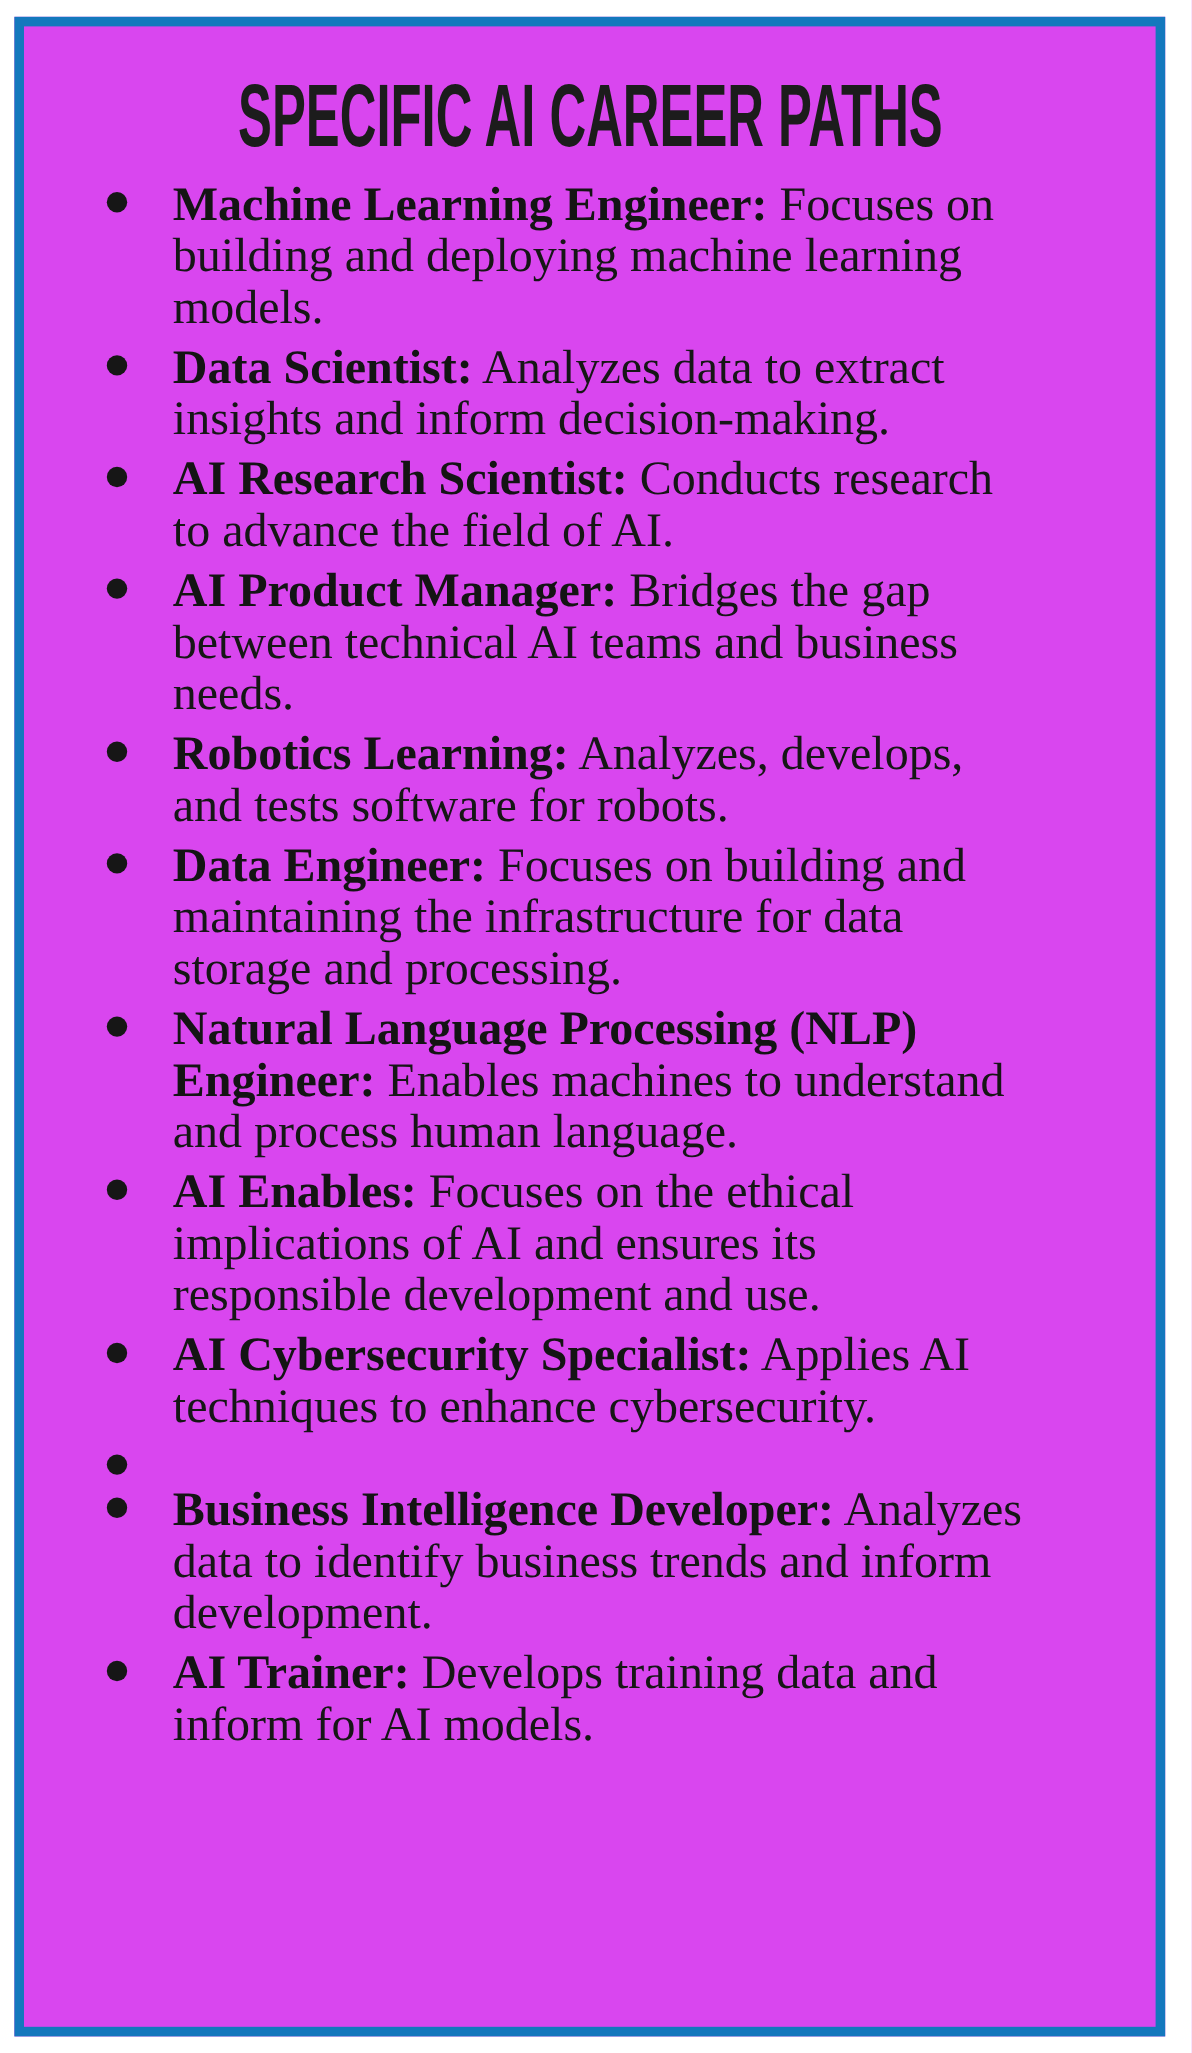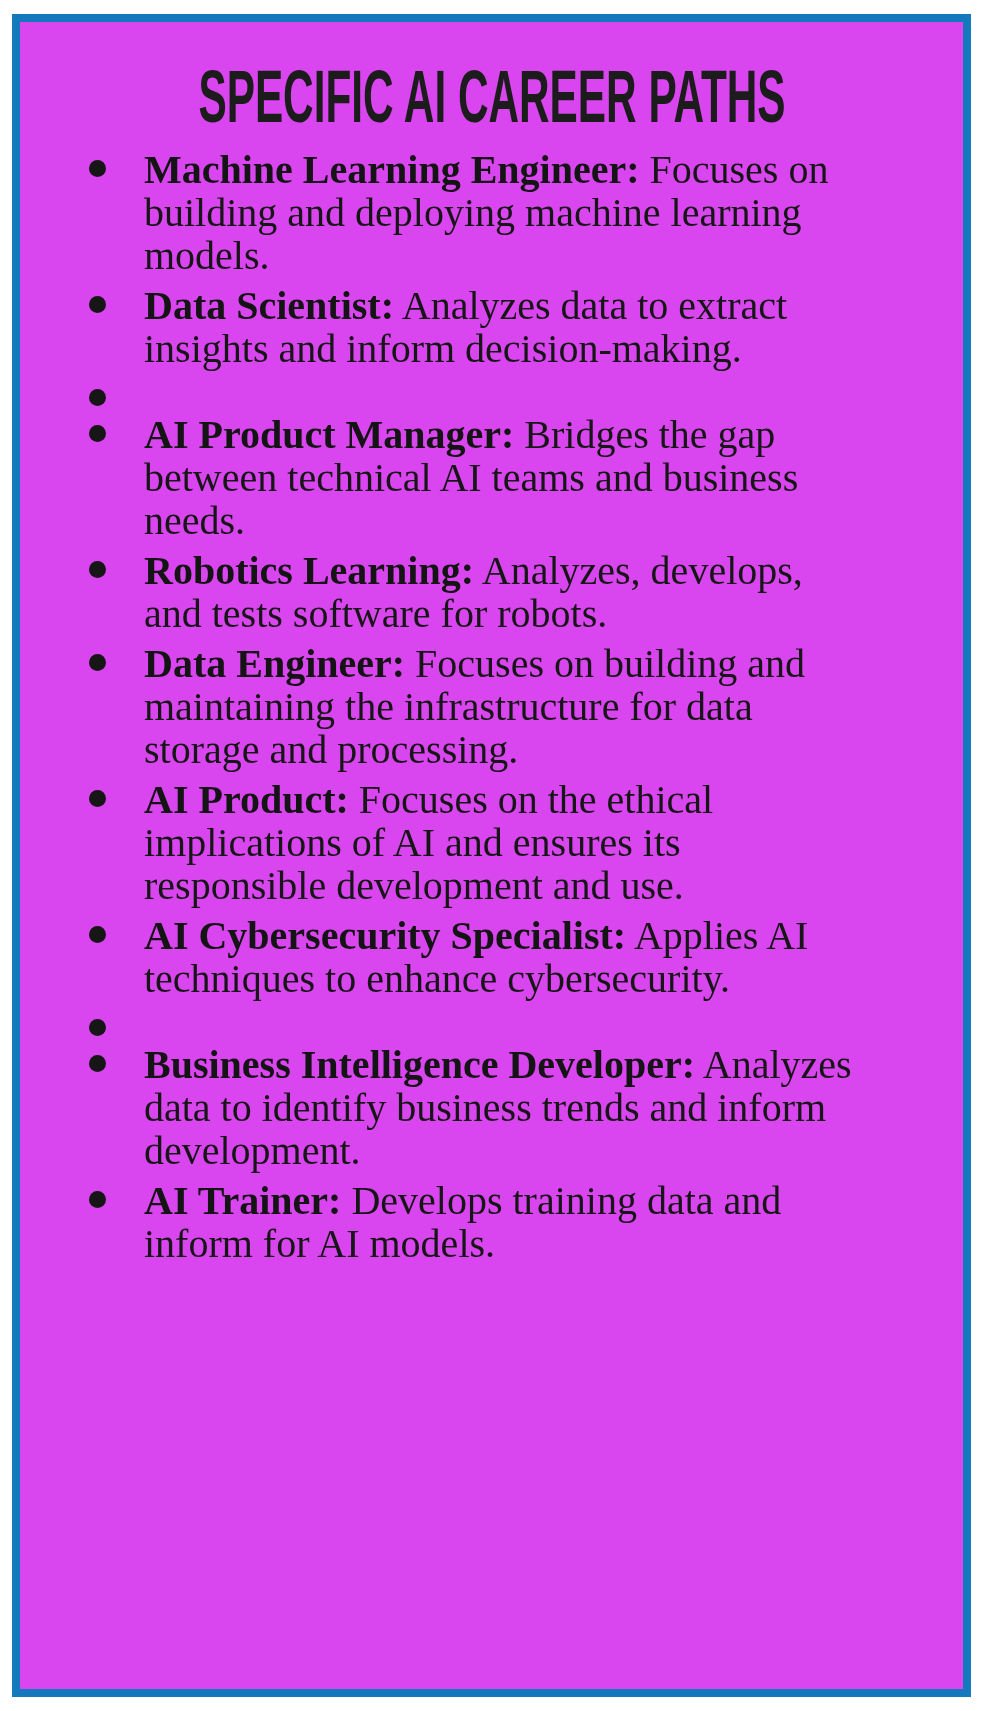--- a/index.html
+++ b/index.html
@@ -83,41 +83,46 @@
     <p class="item-text"><span class="role">Machine Learning Engineer:</span><span class="desc"> Focuses on building and deploying machine learning models.</span></p>
   </li>
 
   <li class="career-item">
     <span class="bullet"></span>
     <p class="item-text"><span class="role">Data Scientist:</span><span class="desc"> Analyzes data to extract insights and inform decision-making.</span></p>
   </li>
 
   <li class="career-item">
     <span class="bullet"></span>
+    <p class="item-text"><span class="role">AI Research Scientist:</span><span class="desc"> Conducts research to advance the field of AI.</span></p>
   </li>
 
   <li class="career-item">
     <span class="bullet"></span>
     <p class="item-text"><span class="role">AI Product Manager:</span><span class="desc"> Bridges the gap between technical AI teams and business needs.</span></p>
   </li>
 
   <li class="career-item">
     <span class="bullet"></span>
     <p class="item-text"><span class="role">Robotics Learning:</span><span class="desc"> Analyzes, develops, and tests software for robots.</span></p>
   </li>
 
   <li class="career-item">
     <span class="bullet"></span>
     <p class="item-text"><span class="role">Data Engineer:</span><span class="desc"> Focuses on building and maintaining the infrastructure for data storage and processing.</span></p>
   </li>
 
+  <li class="career-item">
+    <span class="bullet"></span>
+    <p class="item-text"><span class="role">Natural Language Processing (NLP) Engineer:</span><span class="desc"> Enables machines to understand and process human language.</span></p>
+  </li>
 
   <li class="career-item">
     <span class="bullet"></span>
-    <p class="item-text"><span class="role">AI Product:</span><span class="desc"> Focuses on the ethical implications of AI and ensures its responsible development and use.</span></p>
+    <p class="item-text"><span class="role">AI Enables:</span><span class="desc"> Focuses on the ethical implications of AI and ensures its responsible development and use.</span></p>
   </li>
 
   <li class="career-item">
     <span class="bullet"></span>
     <p class="item-text"><span class="role">AI Cybersecurity Specialist:</span><span class="desc"> Applies AI techniques to enhance cybersecurity.</span></p>
   </li>
 
   <li class="career-item">
     <span class="bullet"></span>
   </li>

